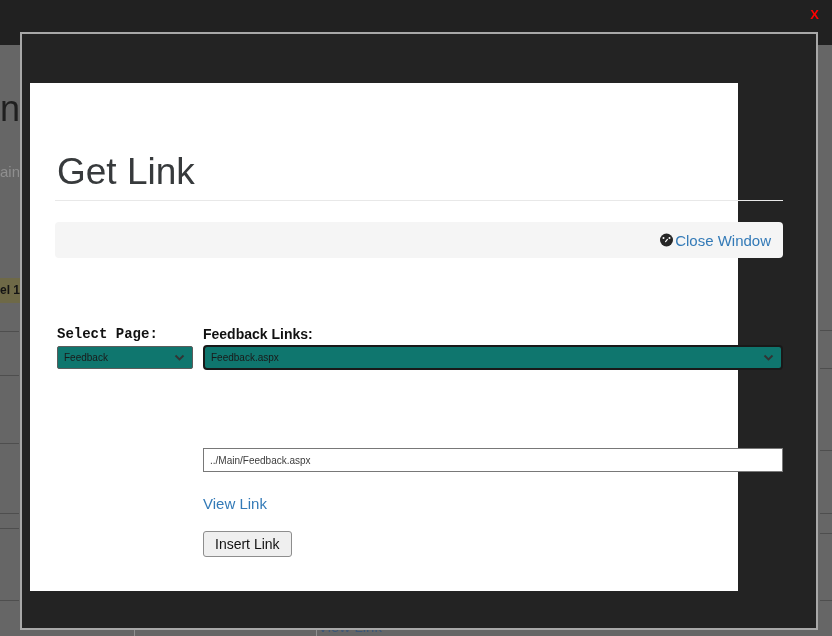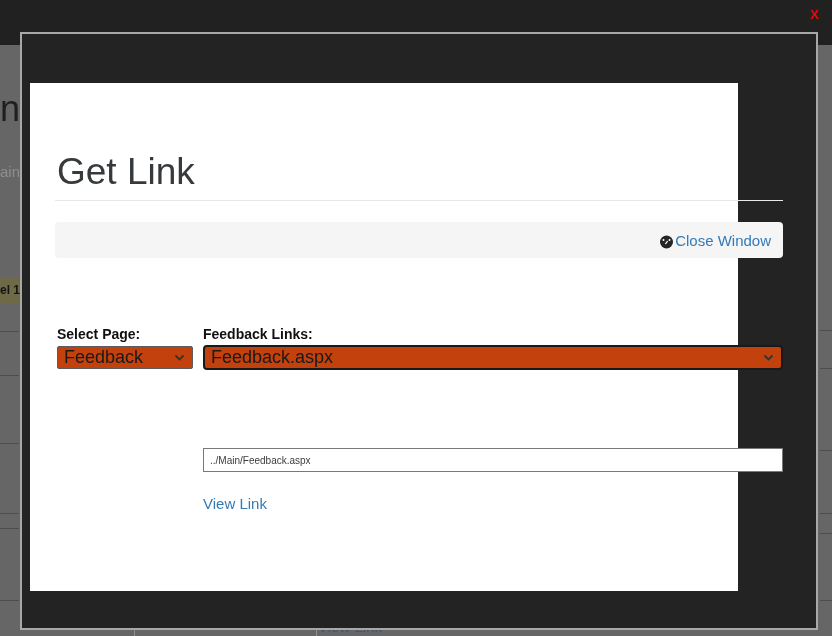--- a/index.html
+++ b/index.html
@@ -73,33 +73,33 @@
     position: absolute; left: 25px; top: 117px; width: 728px; height: 0;
     border-top: 1px solid #e8e8e8;
   }
   .close-bar {
     position: absolute; left: 25px; top: 139px; width: 728px; height: 36px;
     background: #f5f5f5; border-radius: 4px;
     display: flex; align-items: center; justify-content: flex-end;
     padding-right: 12px;
   }
   .close-window-link {
-    display: inline-flex; align-items: flex-end; gap: 1px;
+    display: inline-flex; align-items: flex-start; gap: 1px;
     color: #337ab7; font-size: 15px; text-decoration: none; cursor: pointer;
   }
   .form-label {
     position: absolute; font-size: 14px; font-weight: bold; color: #111111;
   }
-  .lbl-select-page   { left: 27px;  top: 243px; }
+  .lbl-select-page   { left: 27px;  top: 243px; font-family: Liberation Mono, monospace; }
   .lbl-possible-links{ left: 173px; top: 243px; }
 
   .fake-select {
-    position: absolute; background: #c2410c;
+    position: absolute; background: #0f766e;
     display: flex; align-items: center; justify-content: space-between;
-    font-size: 18px; color: #1a1a1a; cursor: pointer;
+    font-size: 10px; color: #1a1a1a; cursor: pointer;
     padding: 0 7px 0 6px;
   }
   .sel-page {
     left: 27px; top: 263px; width: 136px; height: 23px;
     border: 1px solid #5c5c5c; border-radius: 2px;
   }
   .sel-links {
     left: 173px; top: 262px; width: 580px; height: 25px;
     border: 2px solid #191919; border-radius: 4px;
   }
@@ -191,15 +191,16 @@
         <svg width="11" height="7" viewBox="0 0 11 7">
             <polyline points="1.5,1.5 5.5,5.5 9.5,1.5" fill="none" stroke="#333333" stroke-width="1.8"></polyline>
           </svg>
       </span>
     </div>
 
     <input class="link-input" type="text" value="../Main/Feedback.aspx" style="">
 
     <a class="view-link">View Link</a>
 
+    <button class="insert-btn">Insert Link</button>
 
   </div>
 </div>
 
 </body></html>

